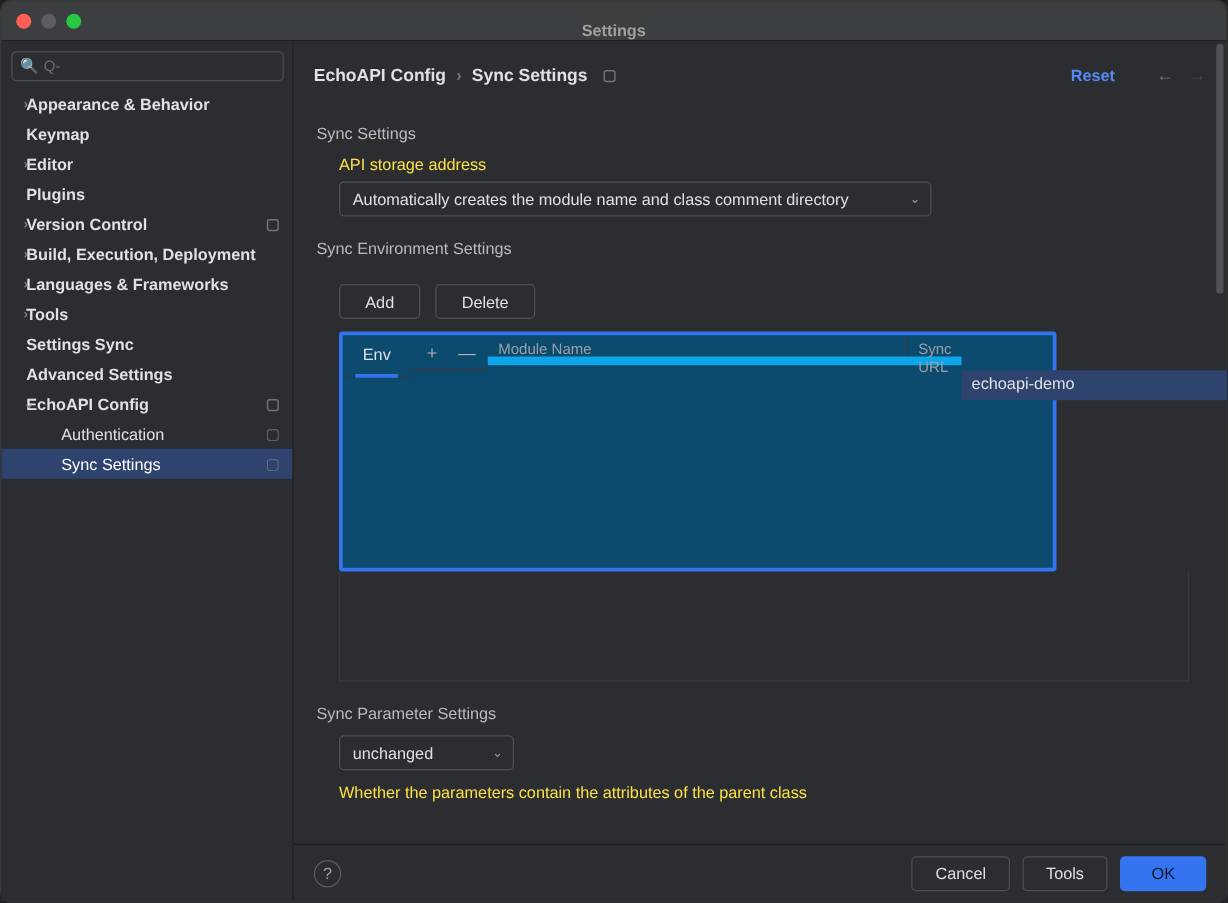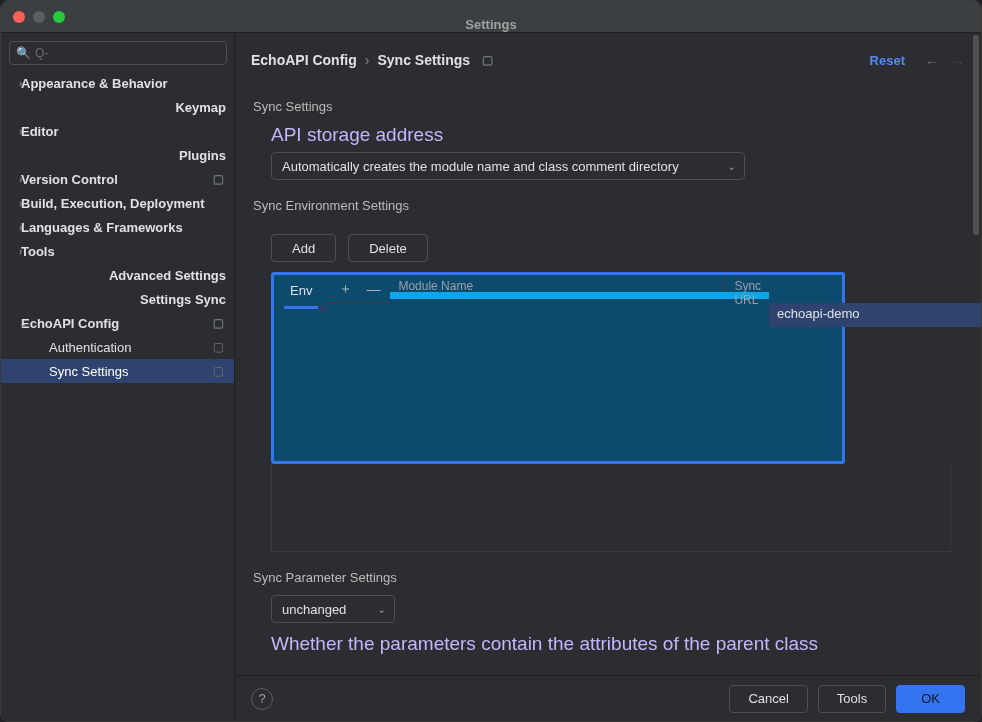--- a/index.html
+++ b/index.html
@@ -97,21 +97,20 @@
       color: #dfe1e5;
       font-weight: 600;
       position: relative;
     }
     .nav-item.child {
       padding-left: 48px;
       font-weight: 400;
     }
     .nav-item.plain {
       font-weight: 600;
-      justify-content: flex-end;
     }
     .nav-item .chev {
       position: absolute;
       left: 18px;
       font-size: 10px;
       color: #888;
     }
     .nav-item .chev.expanded {
       transform: rotate(0deg);
     }
@@ -163,21 +162,21 @@
     }
     .breadcrumb .popout {
       color: #6f737a;
       font-size: 12px;
       margin-left: 4px;
     }
     .reset {
       color: #548af7;
       font-size: 13px;
       font-weight: 600;
-      margin-right: 20px;
+      margin-right: 33px;
     }
     .hist-arrows {
       display: flex;
       gap: 12px;
       color: #6f737a;
       font-size: 14px;
     }
     .content {
       flex: 1;
       padding: 8px 18px 0 18px;
@@ -187,40 +186,40 @@
       font-size: 13px;
       color: #bbb;
       font-weight: 400;
       margin-top: 18px;
       margin-bottom: 10px;
     }
     .section-title:first-child {
       margin-top: 12px;
     }
     .sublabel {
-      color: #c4b5fd;
-      font-size: 19px;
+      color: #fde047;
+      font-size: 13px;
       margin-left: 18px;
       margin-bottom: 6px;
     }
     .select {
       margin-left: 18px;
       height: 28px;
       background: #2b2d30;
       border: 1px solid #4d4f52;
       border-radius: 4px;
       display: inline-flex;
       align-items: center;
       padding: 0 28px 0 10px;
       color: #dfe1e5;
       position: relative;
       font-size: 13px;
     }
     .select.wide { width: 474px; }
-    .select.narrow { width: 124px; }
+    .select.narrow { width: 140px; }
     .select .caret {
       position: absolute;
       right: 8px;
       color: #9aa0a6;
       font-size: 10px;
     }
     .btn-row {
       display: flex;
       gap: 12px;
       margin-left: 18px;
@@ -421,24 +420,24 @@
           </div>
         <div class="nav-item">
             <span class="chev">›</span>
             <span>Languages &amp; Frameworks</span>
           </div>
         <div class="nav-item">
             <span class="chev">›</span>
             <span>Tools</span>
           </div>
         <div class="nav-item plain">
+            <span>Settings Sync</span>
+          </div>
+        <div class="nav-item plain">
             <span>Advanced Settings</span>
-          </div>
-        <div class="nav-item plain">
-            <span>Settings Sync</span>
           </div>
         <div class="nav-item">
             <span class="chev expanded">⌄</span>
             <span>EchoAPI Config</span>
             <span class="gear">▢</span>
           </div>
         <div class="nav-item child">
             <span>Authentication</span>
             <span class="gear">▢</span>
           </div>

